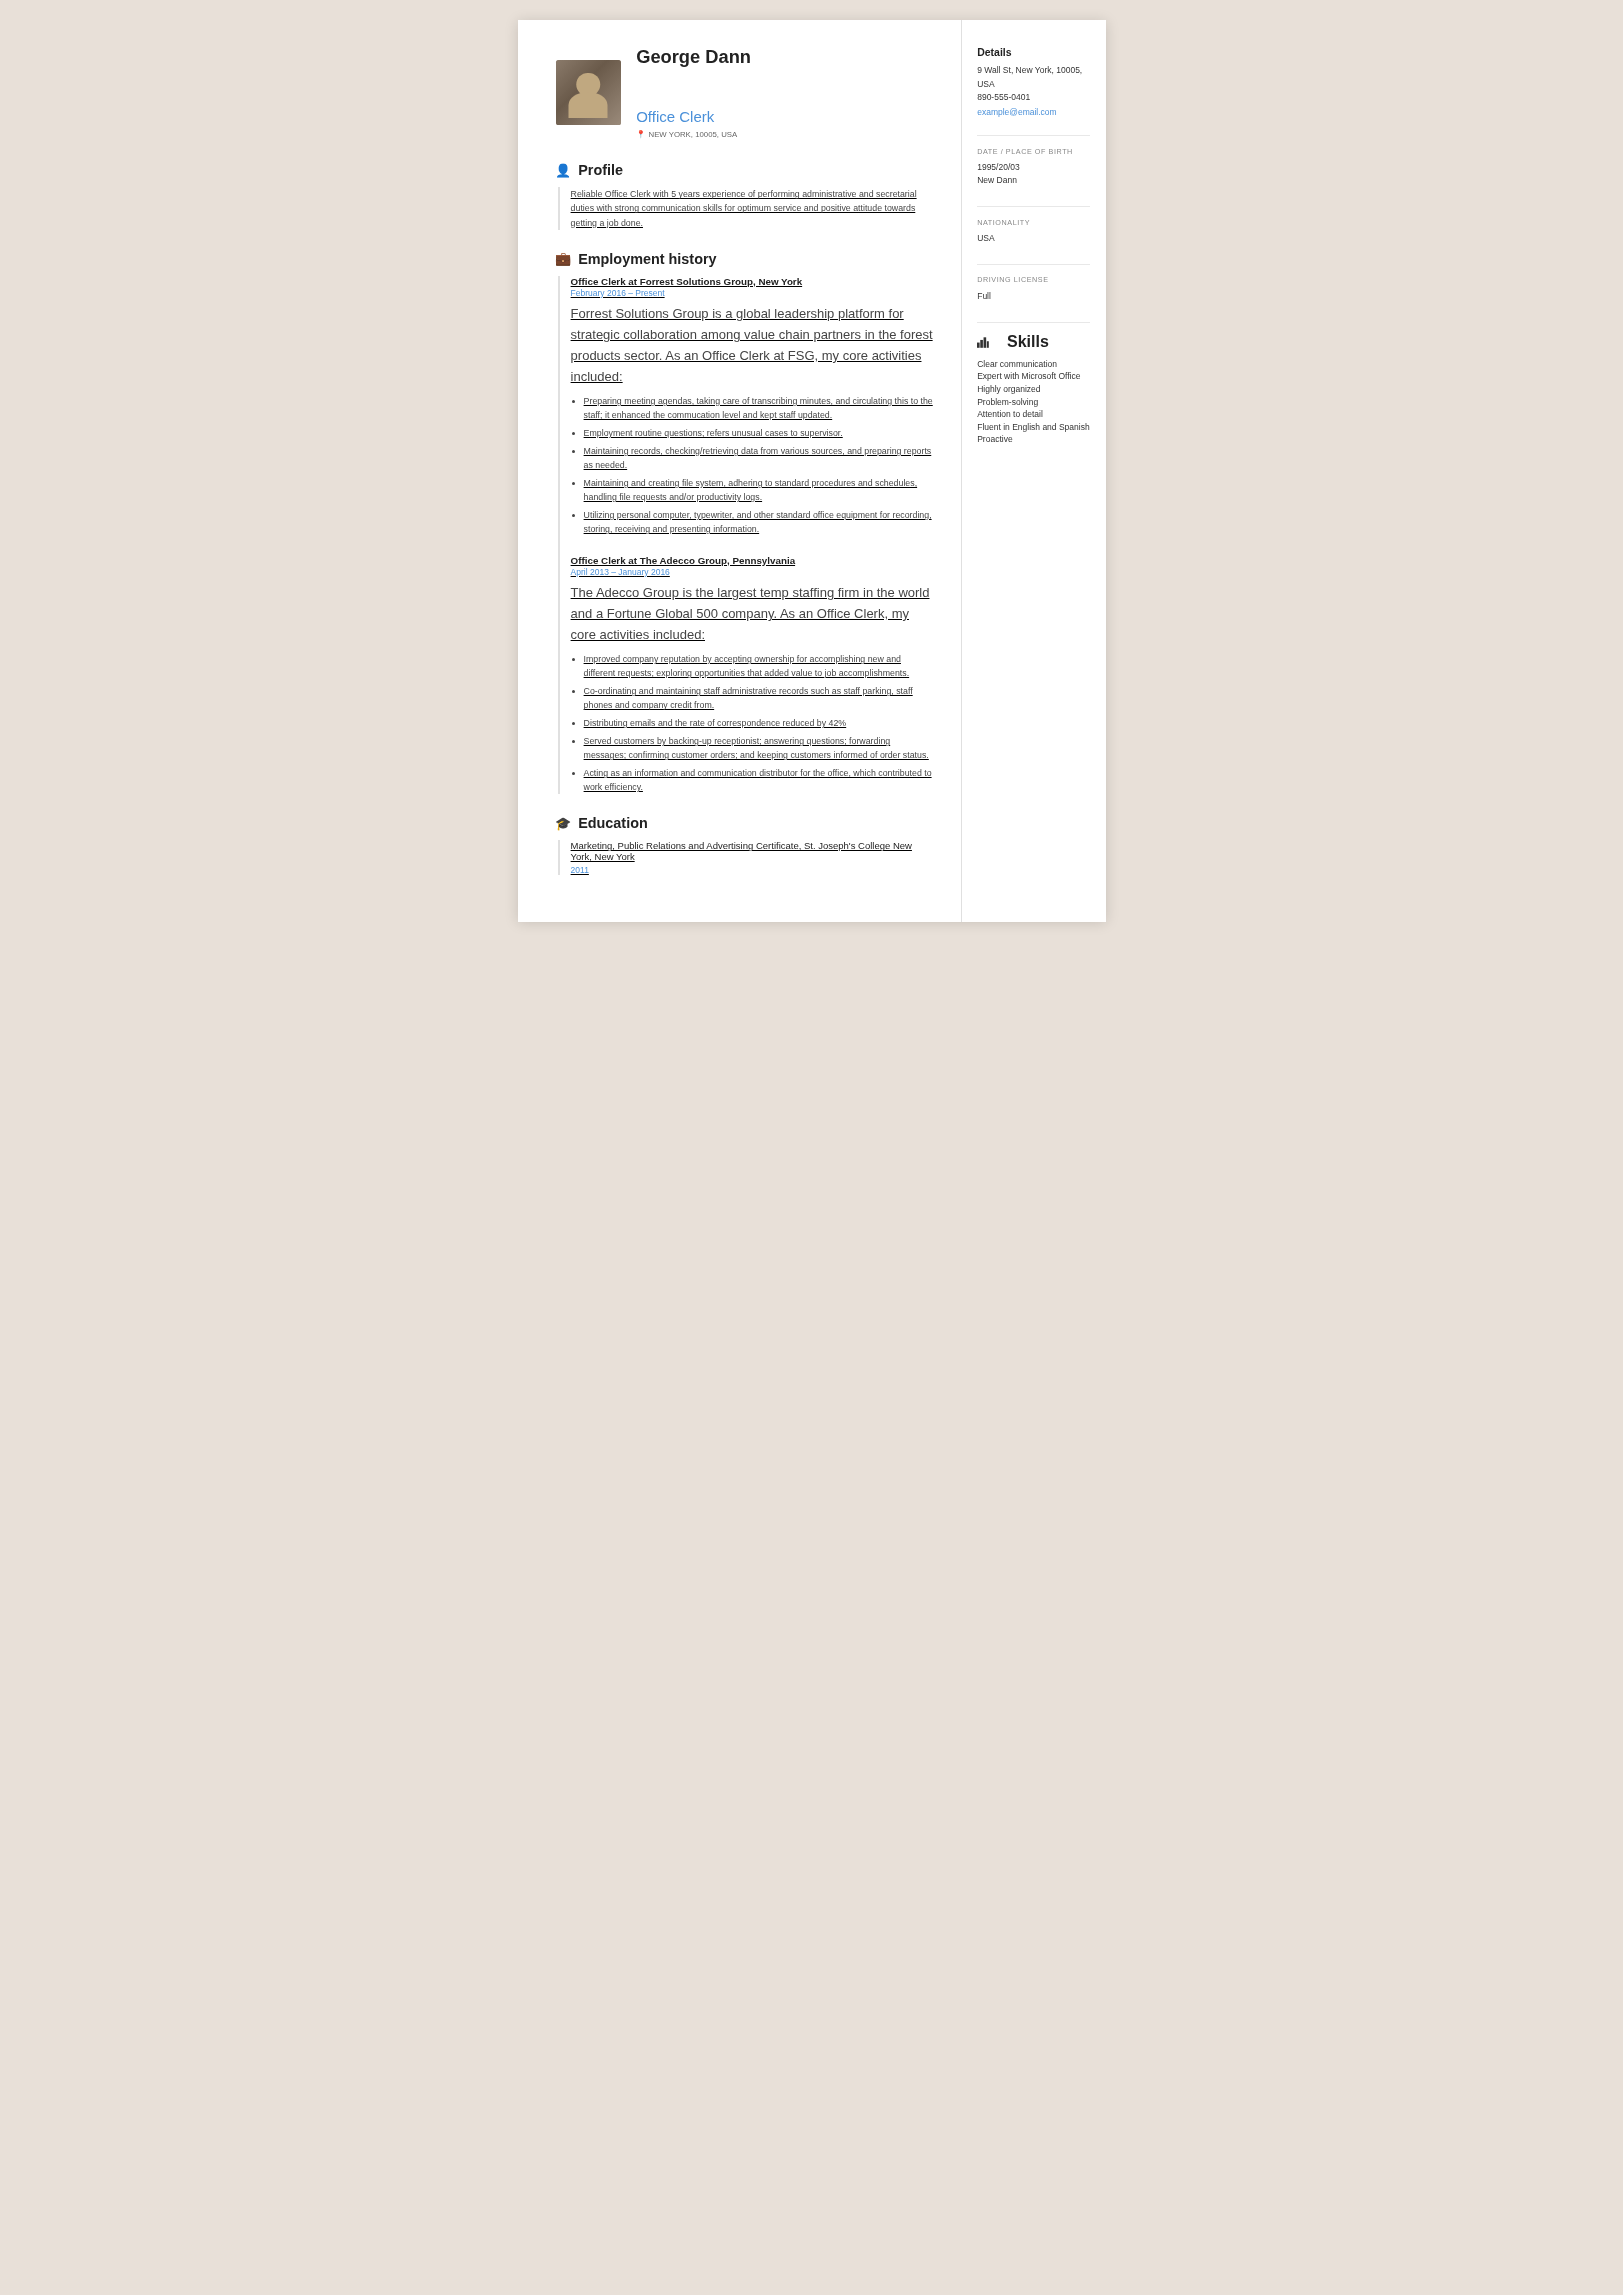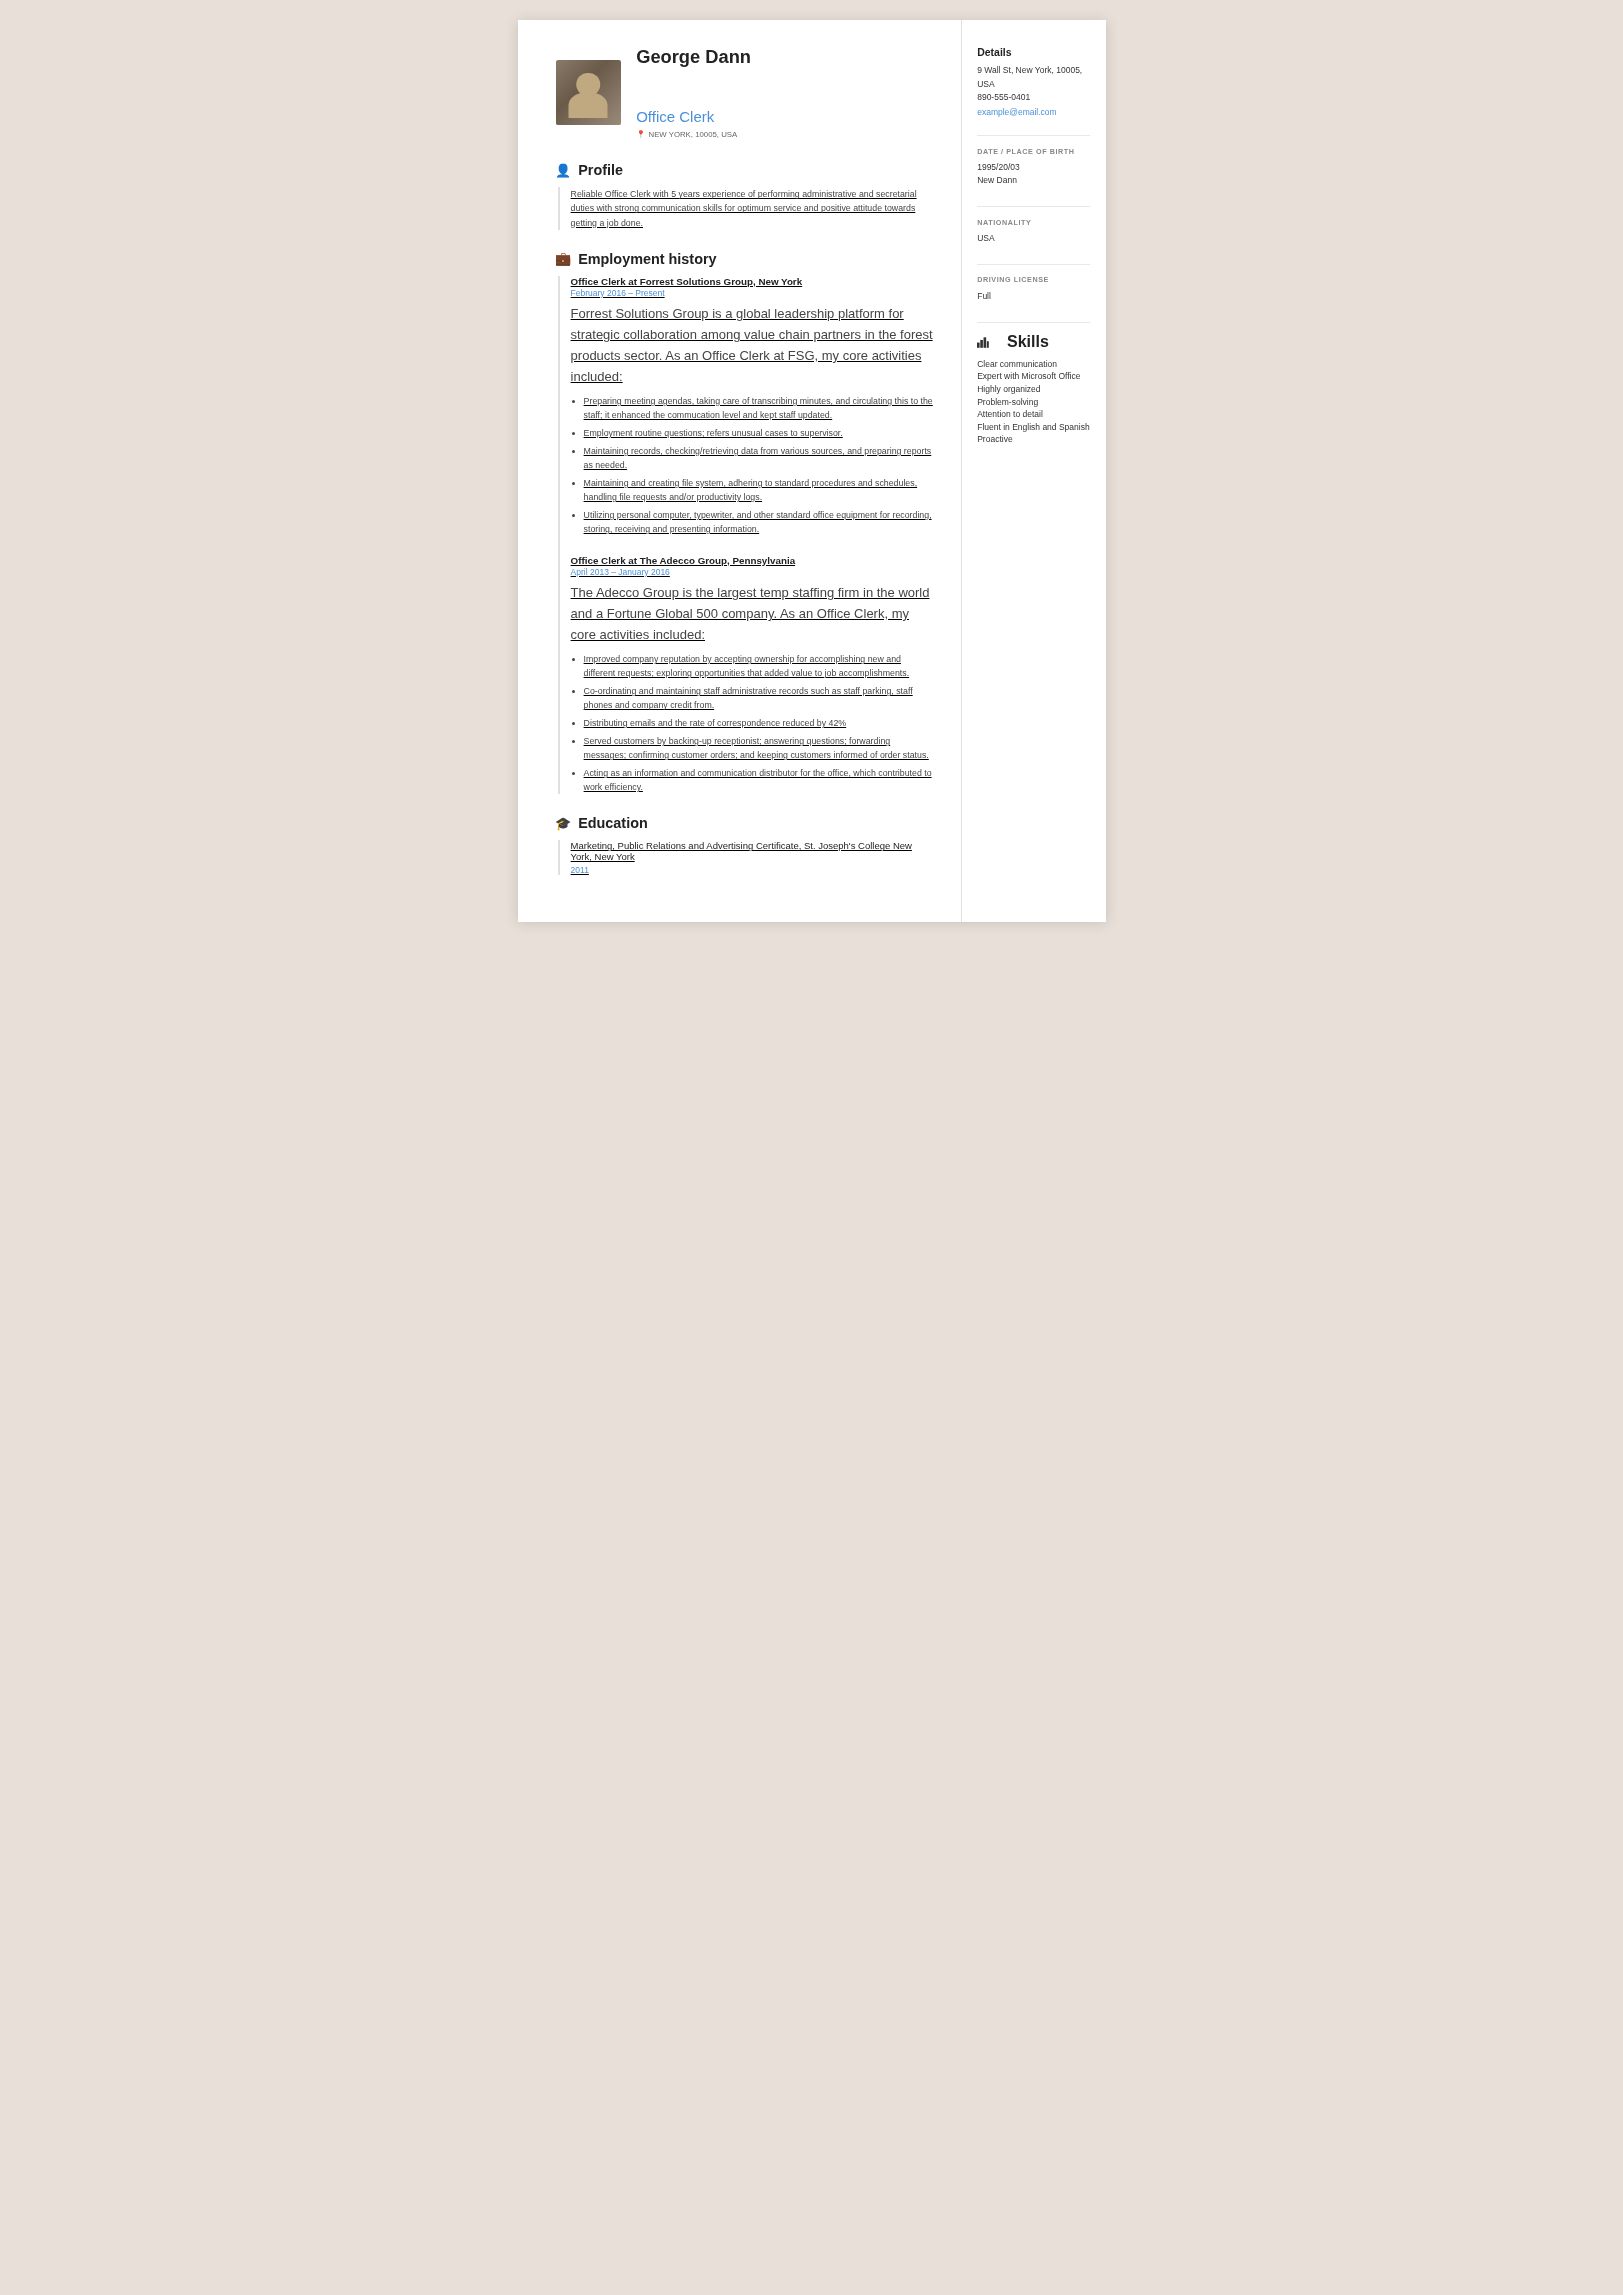--- a/index.html
+++ b/index.html
@@ -173,21 +173,21 @@
       color: #4a90d9;
       font-size: 8.5px;
     }
 
     
     .sidebar-section {
       margin-bottom: 18.3px;
     }
     .sidebar-section-title {
       font-size: 7.2px;
-      font-weight: 700;
+      font-weight: 400;
       color: #888;
       text-transform: uppercase;
       letter-spacing: 0.08em;
       margin-bottom: 5.2px;
     }
     .sidebar-details-title {
       font-size: 10.5px;
       font-weight: 700;
       color: #222;
       margin-bottom: 6.5px;

